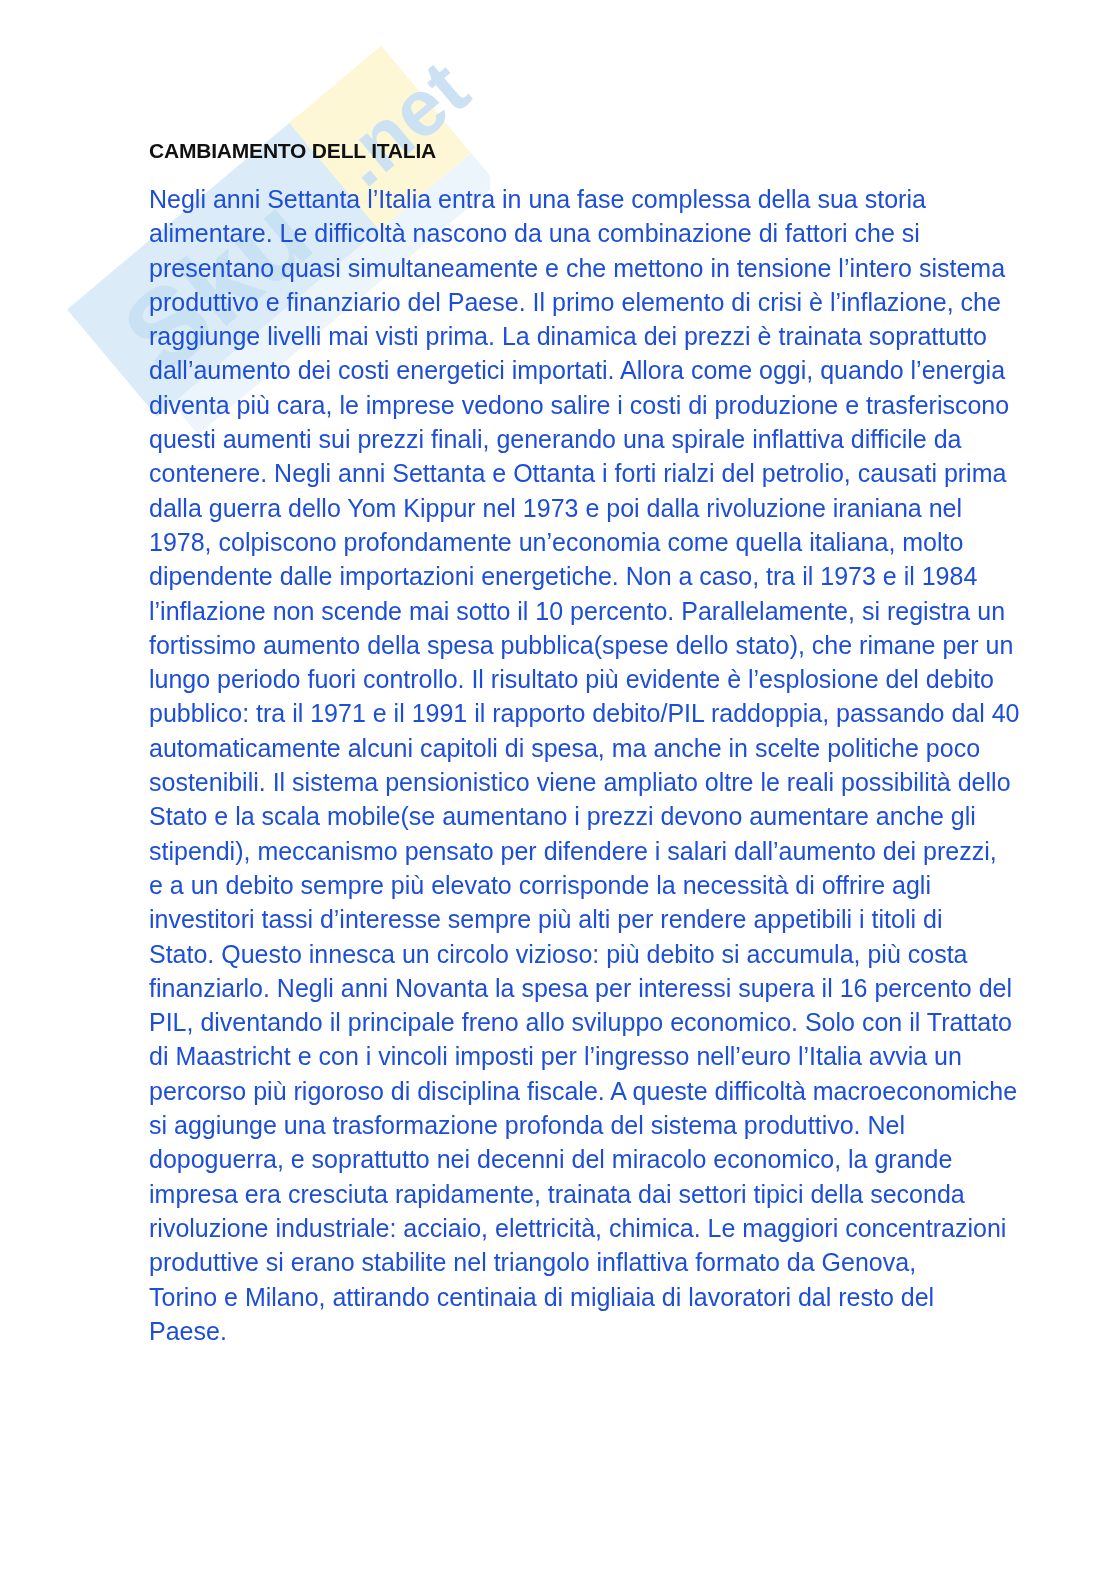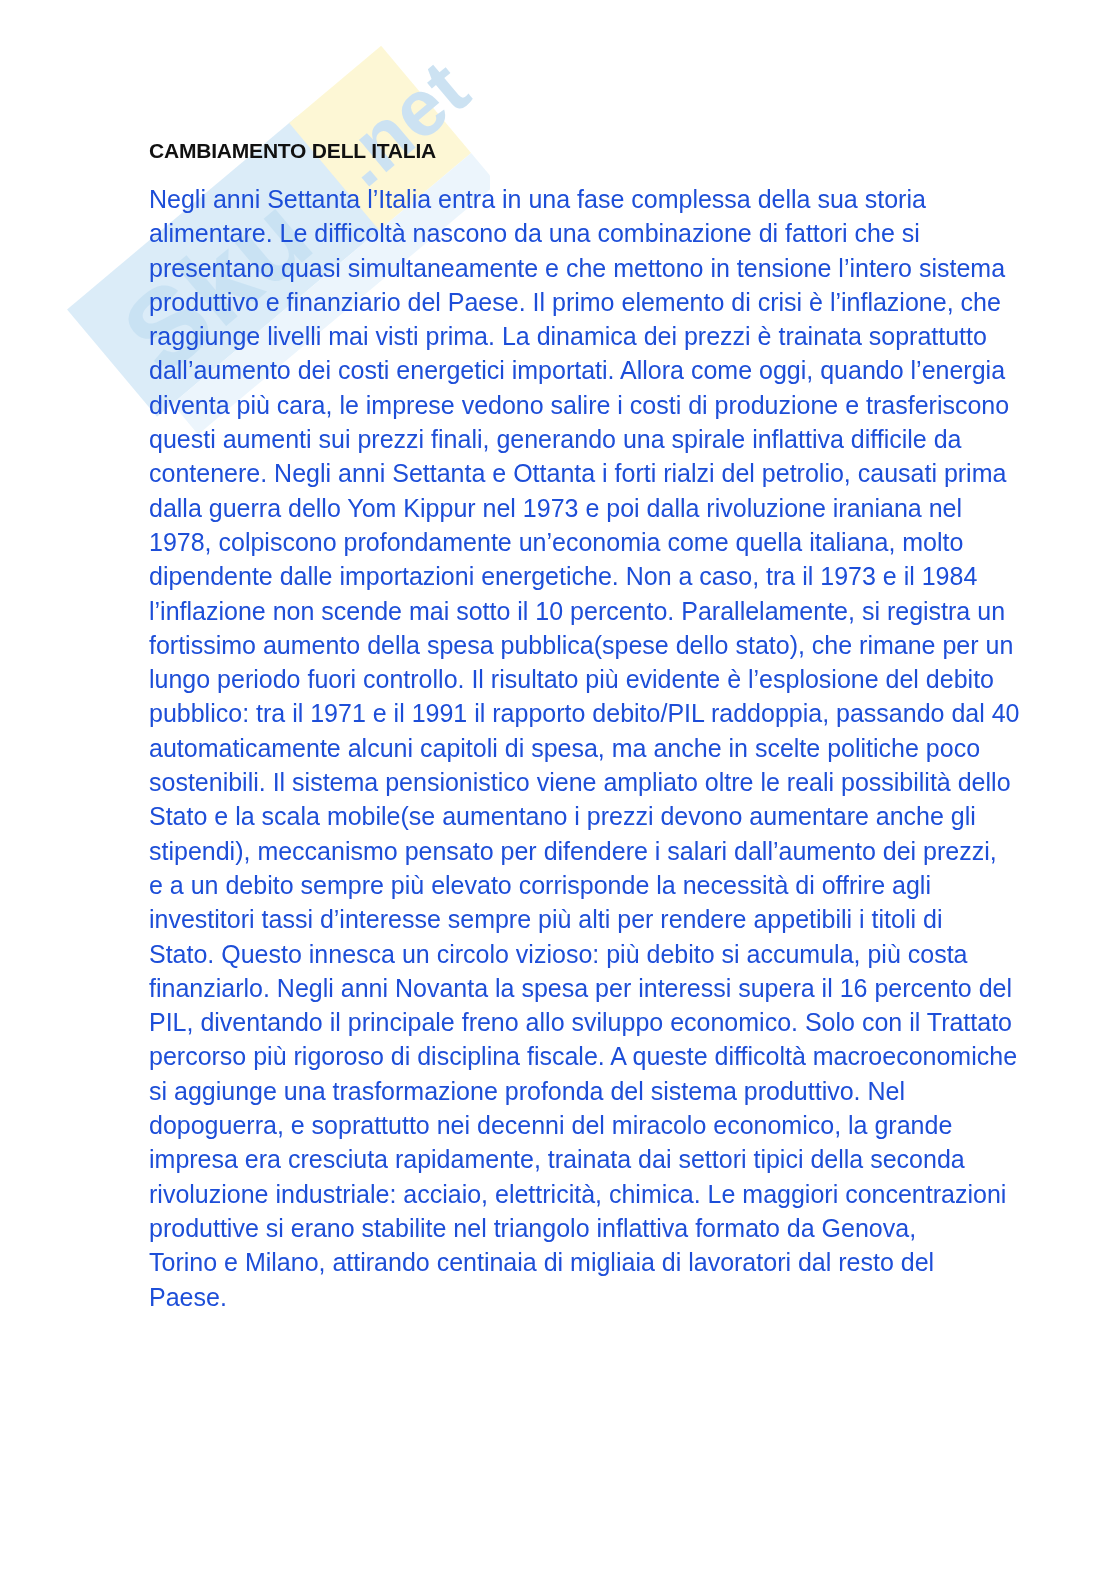--- a/index.html
+++ b/index.html
@@ -53,20 +53,21 @@
       <span class="line">pubblico: tra il 1971 e il 1991 il rapporto debito/PIL raddoppia, passando dal 40</span>
       <span class="line">automaticamente alcuni capitoli di spesa, ma anche in scelte politiche poco</span>
       <span class="line">sostenibili. Il sistema pensionistico viene ampliato oltre le reali possibilità dello</span>
       <span class="line">Stato e la scala mobile(se aumentano i prezzi devono aumentare anche gli</span>
       <span class="line">stipendi), meccanismo pensato per difendere i salari dall’aumento dei prezzi,</span>
       <span class="line">e a un debito sempre più elevato corrisponde la necessità di offrire agli</span>
       <span class="line">investitori tassi d’interesse sempre più alti per rendere appetibili i titoli di</span>
       <span class="line">Stato. Questo innesca un circolo vizioso: più debito si accumula, più costa</span>
       <span class="line">finanziarlo. Negli anni Novanta la spesa per interessi supera il 16 percento del</span>
       <span class="line">PIL, diventando il principale freno allo sviluppo economico. Solo con il Trattato</span>
+      <span class="line">di Maastricht e con i vincoli imposti per l’ingresso nell’euro l’Italia avvia un</span>
       <span class="line">percorso più rigoroso di disciplina fiscale. A queste difficoltà macroeconomiche</span>
       <span class="line">si aggiunge una trasformazione profonda del sistema produttivo. Nel</span>
       <span class="line">dopoguerra, e soprattutto nei decenni del miracolo economico, la grande</span>
       <span class="line">impresa era cresciuta rapidamente, trainata dai settori tipici della seconda</span>
       <span class="line">rivoluzione industriale: acciaio, elettricità, chimica. Le maggiori concentrazioni</span>
       <span class="line">produttive si erano stabilite nel triangolo inflattiva formato da Genova,</span>
       <span class="line">Torino e Milano, attirando centinaia di migliaia di lavoratori dal resto del</span>
       <span class="line">Paese.</span>
     </p>
   </div>

